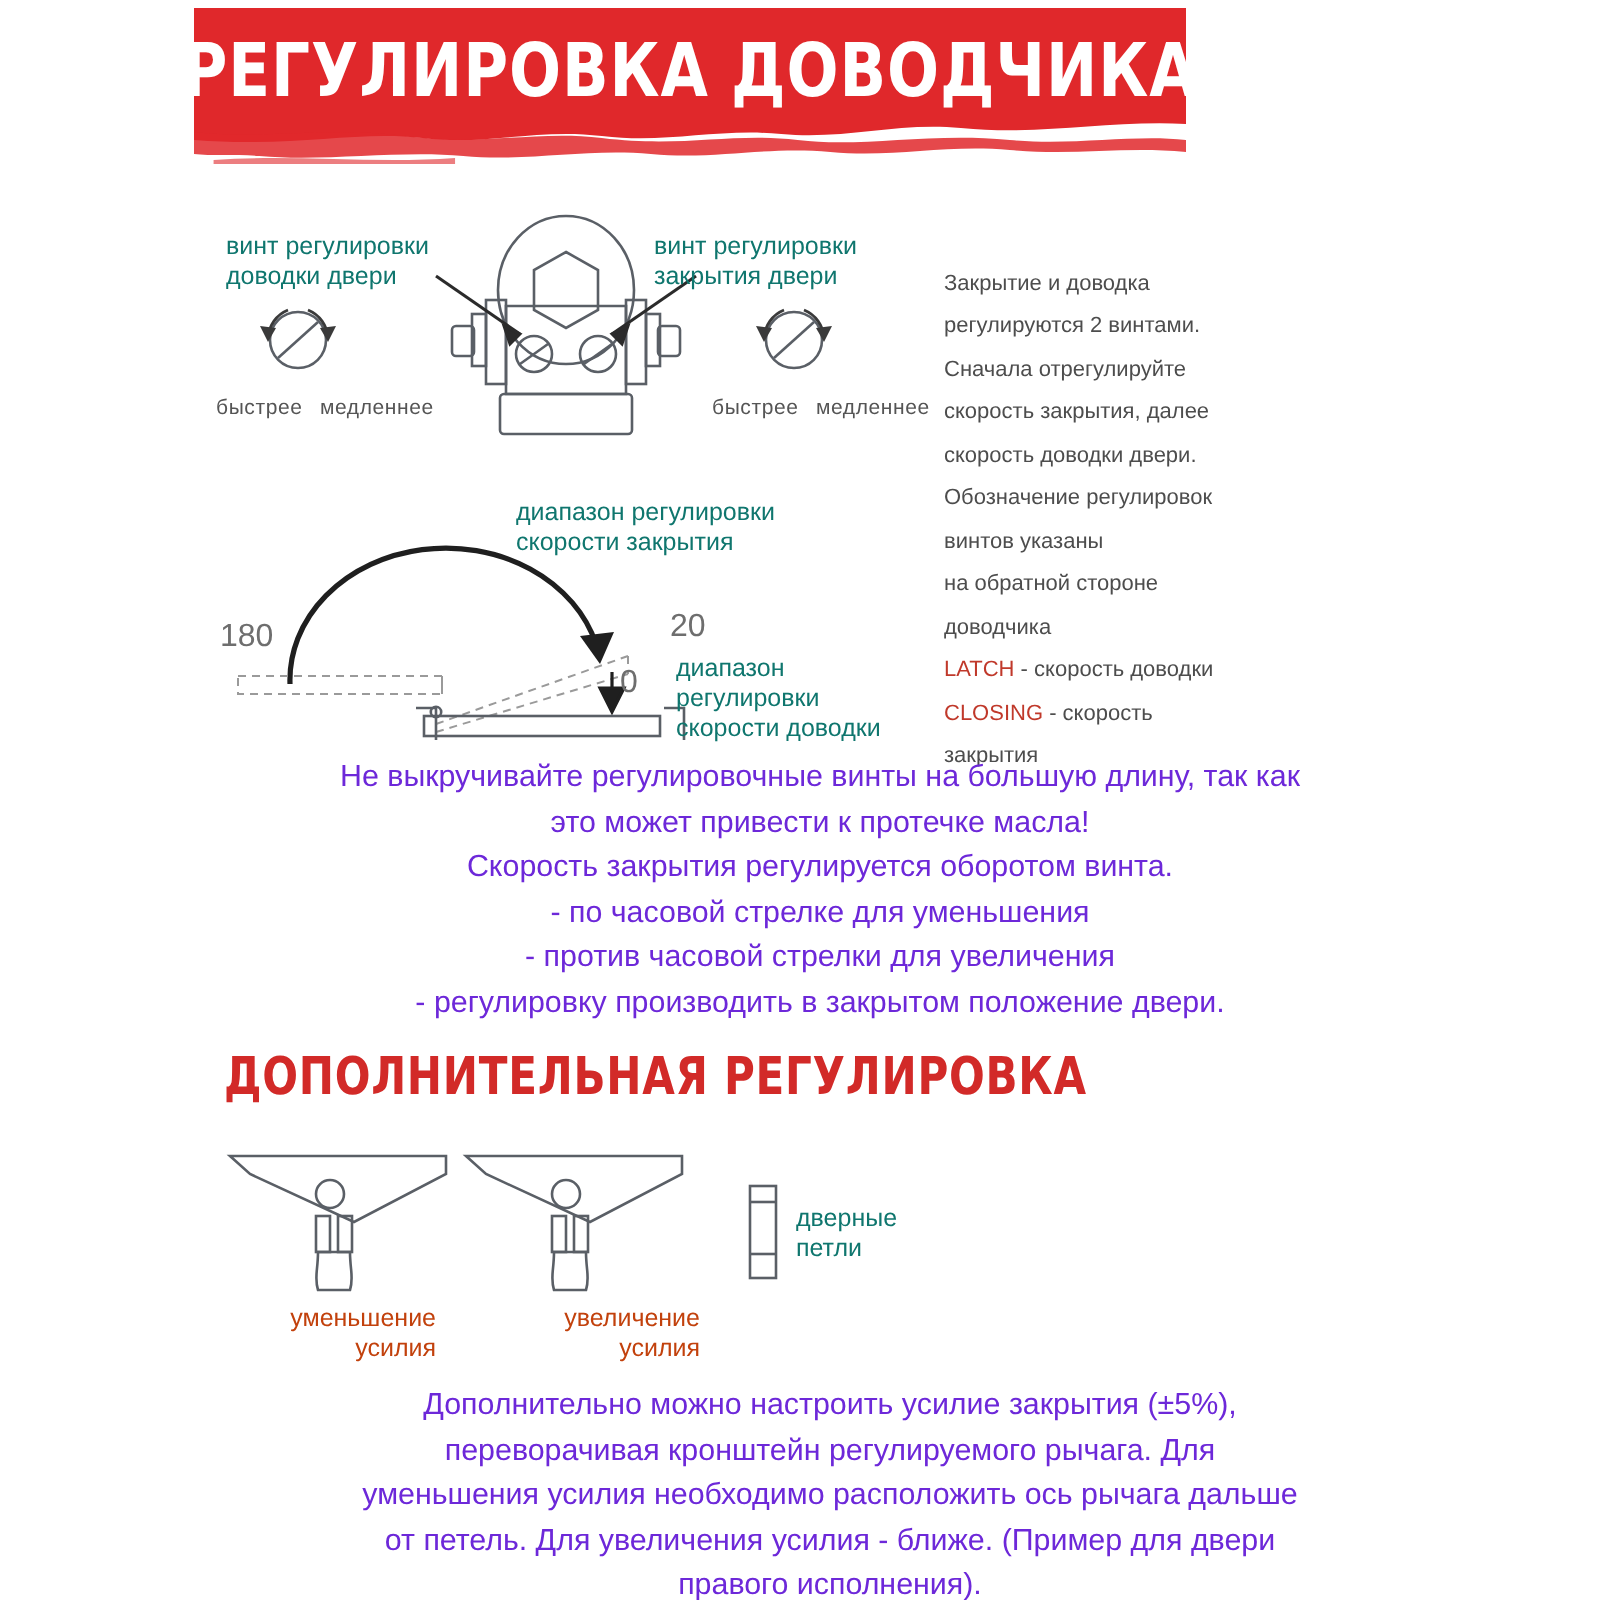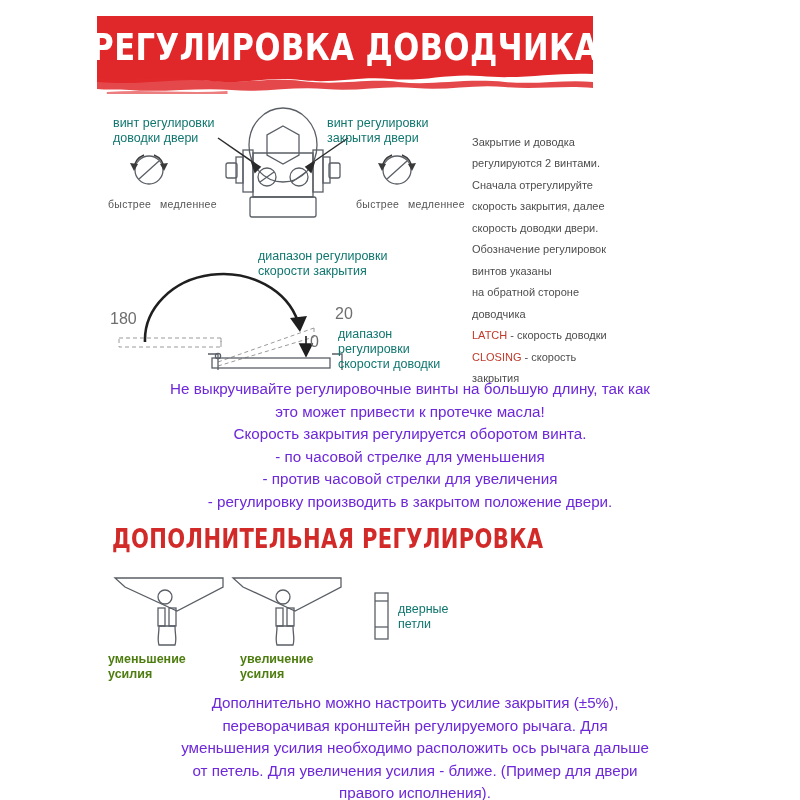--- a/index.html
+++ b/index.html
@@ -8,21 +8,21 @@
     background:#ffffff;
     font-family:"Liberation Sans","DejaVu Sans",sans-serif;
     color:#3a3a3a;
     position:relative;
     overflow:hidden;
   }
   .page{position:relative;width:800px;height:800px;}
 
   
   .banner{
-    position:absolute;left:97px;top:16px;width:496px;height:78px;
+    position:absolute;left:97px;top:4px;width:496px;height:78px;
   }
   .banner-fill{
     position:absolute;left:0;top:0;width:100%;height:100%;
   }
   .banner-title{
     position:absolute;left:0;top:0;width:100%;height:62px;
     display:flex;align-items:center;justify-content:center;
     color:#ffffff;
     font-family:"DejaVu Sans Condensed","Liberation Sans",sans-serif;
     font-weight:bold;
@@ -74,22 +74,22 @@
     color:#d22a28;
     transform:scaleX(0.90);
     transform-origin:left center;
     white-space:nowrap;
     letter-spacing:0.4px;
   }
 
   .fig{position:absolute;}
   .cap{
     position:absolute;
-    font-size:12.5px;line-height:15px;color:#4d7c0f;
-    text-align:left;white-space:pre-line;font-weight:bold;
+    font-size:12.5px;line-height:15px;color:#c2410c;
+    text-align:right;white-space:pre-line;
   }
   .num{
     position:absolute;
     font-size:16px;color:#6e6e6e;white-space:nowrap;
   }
 </style>
 </head>
 <body>
 
 <div class="page">

